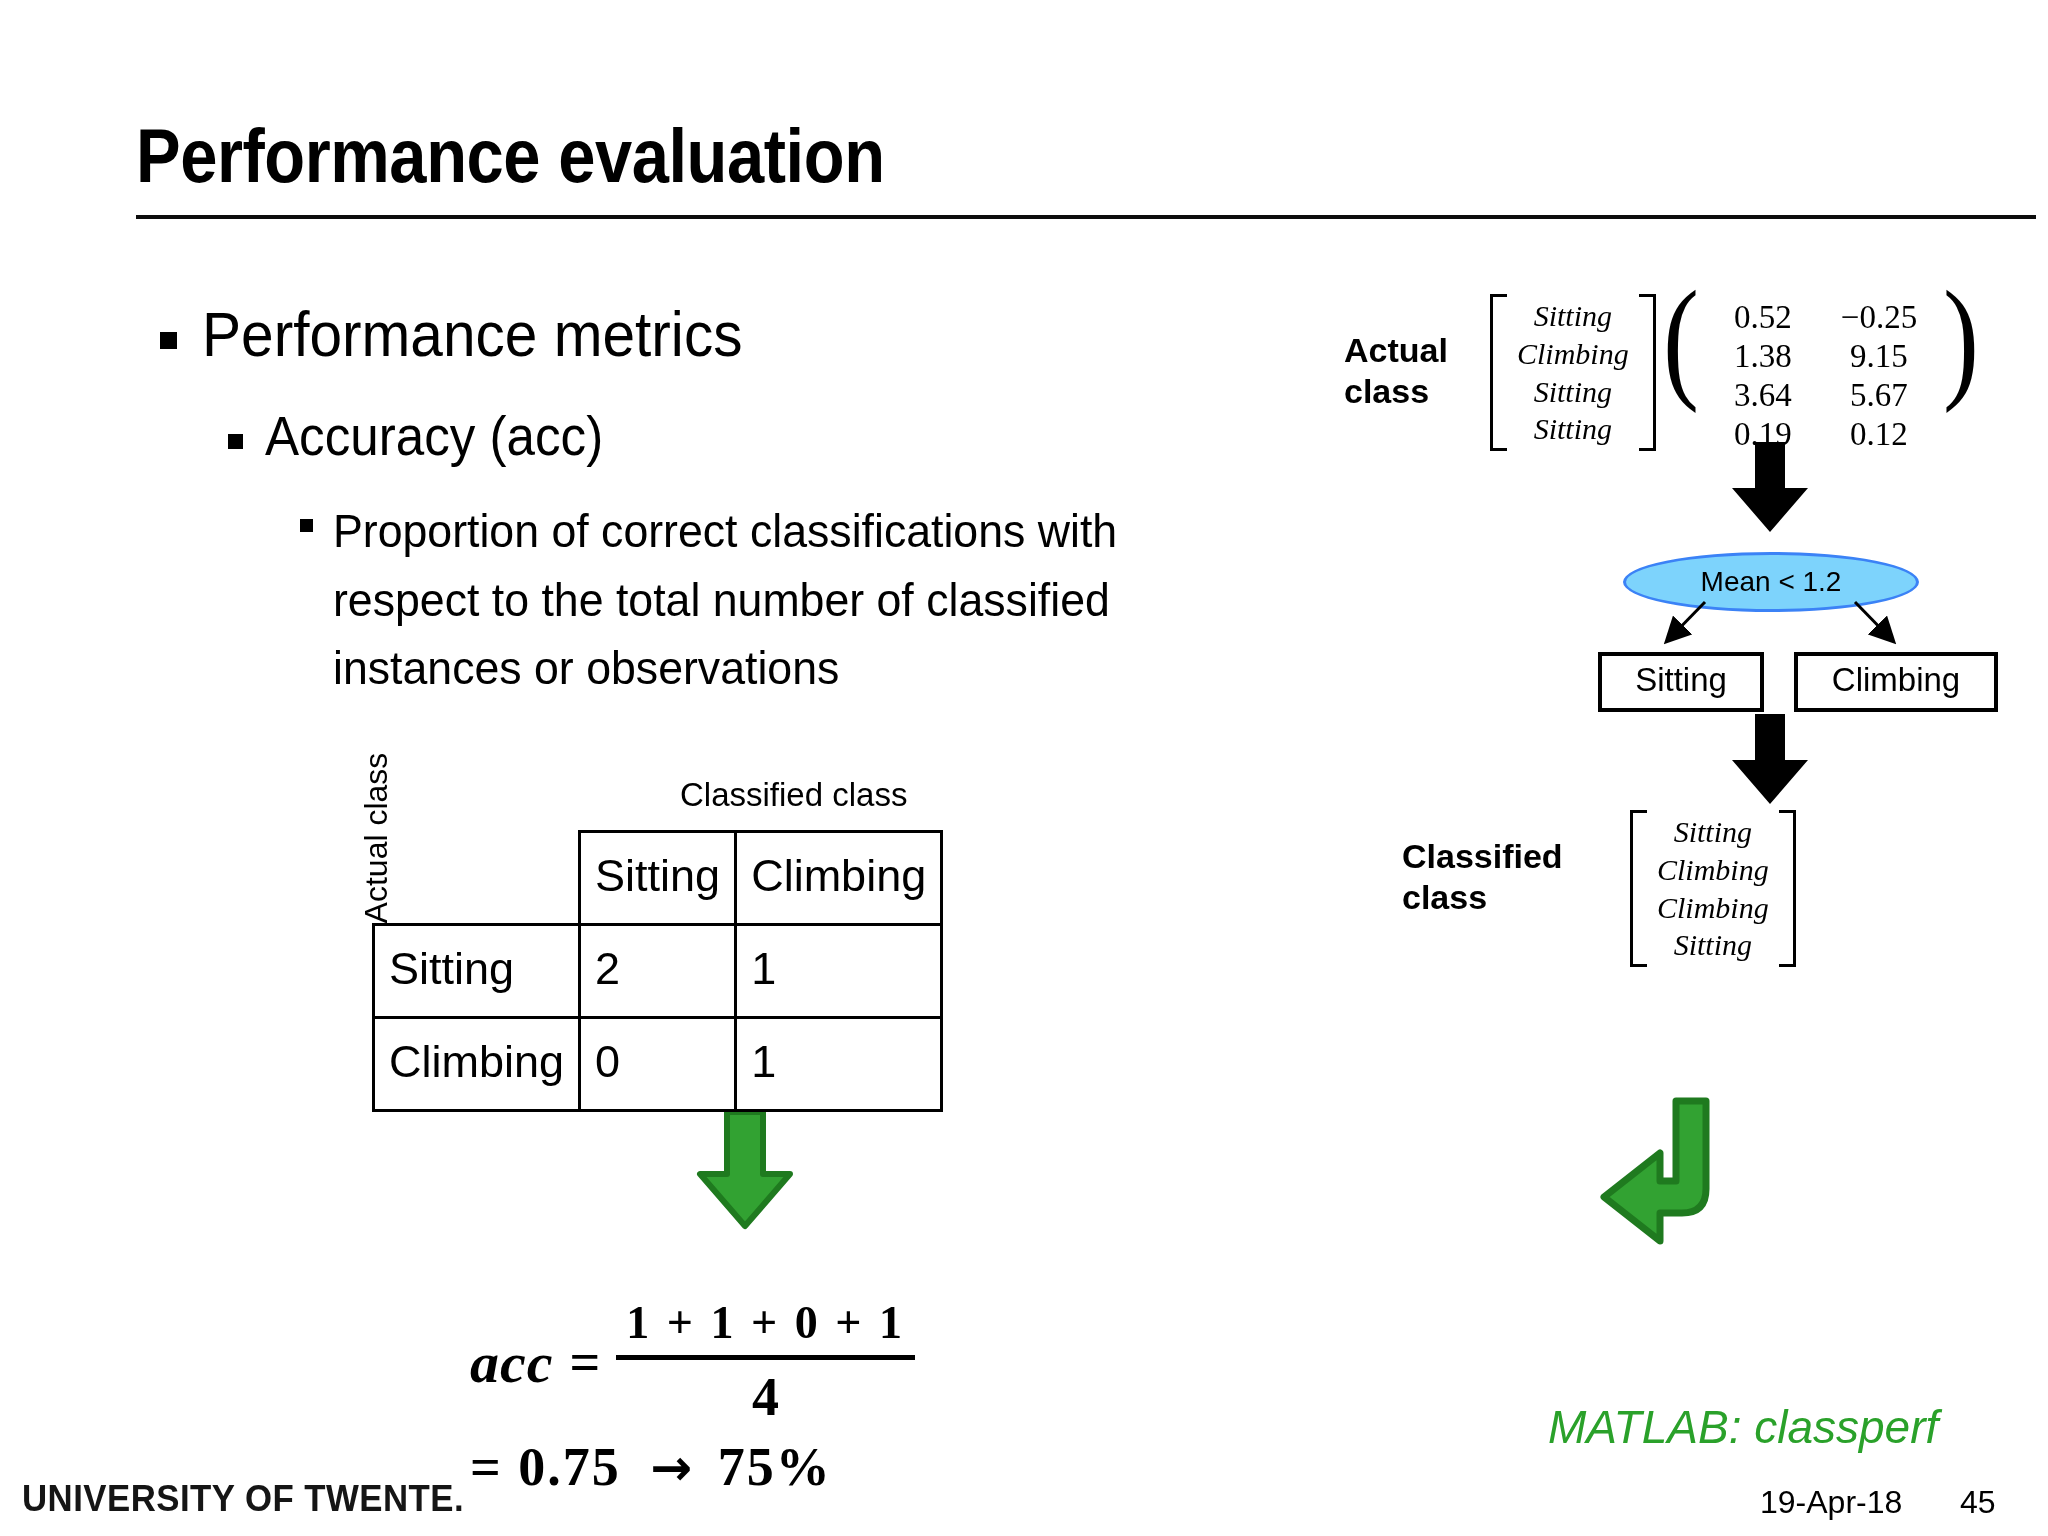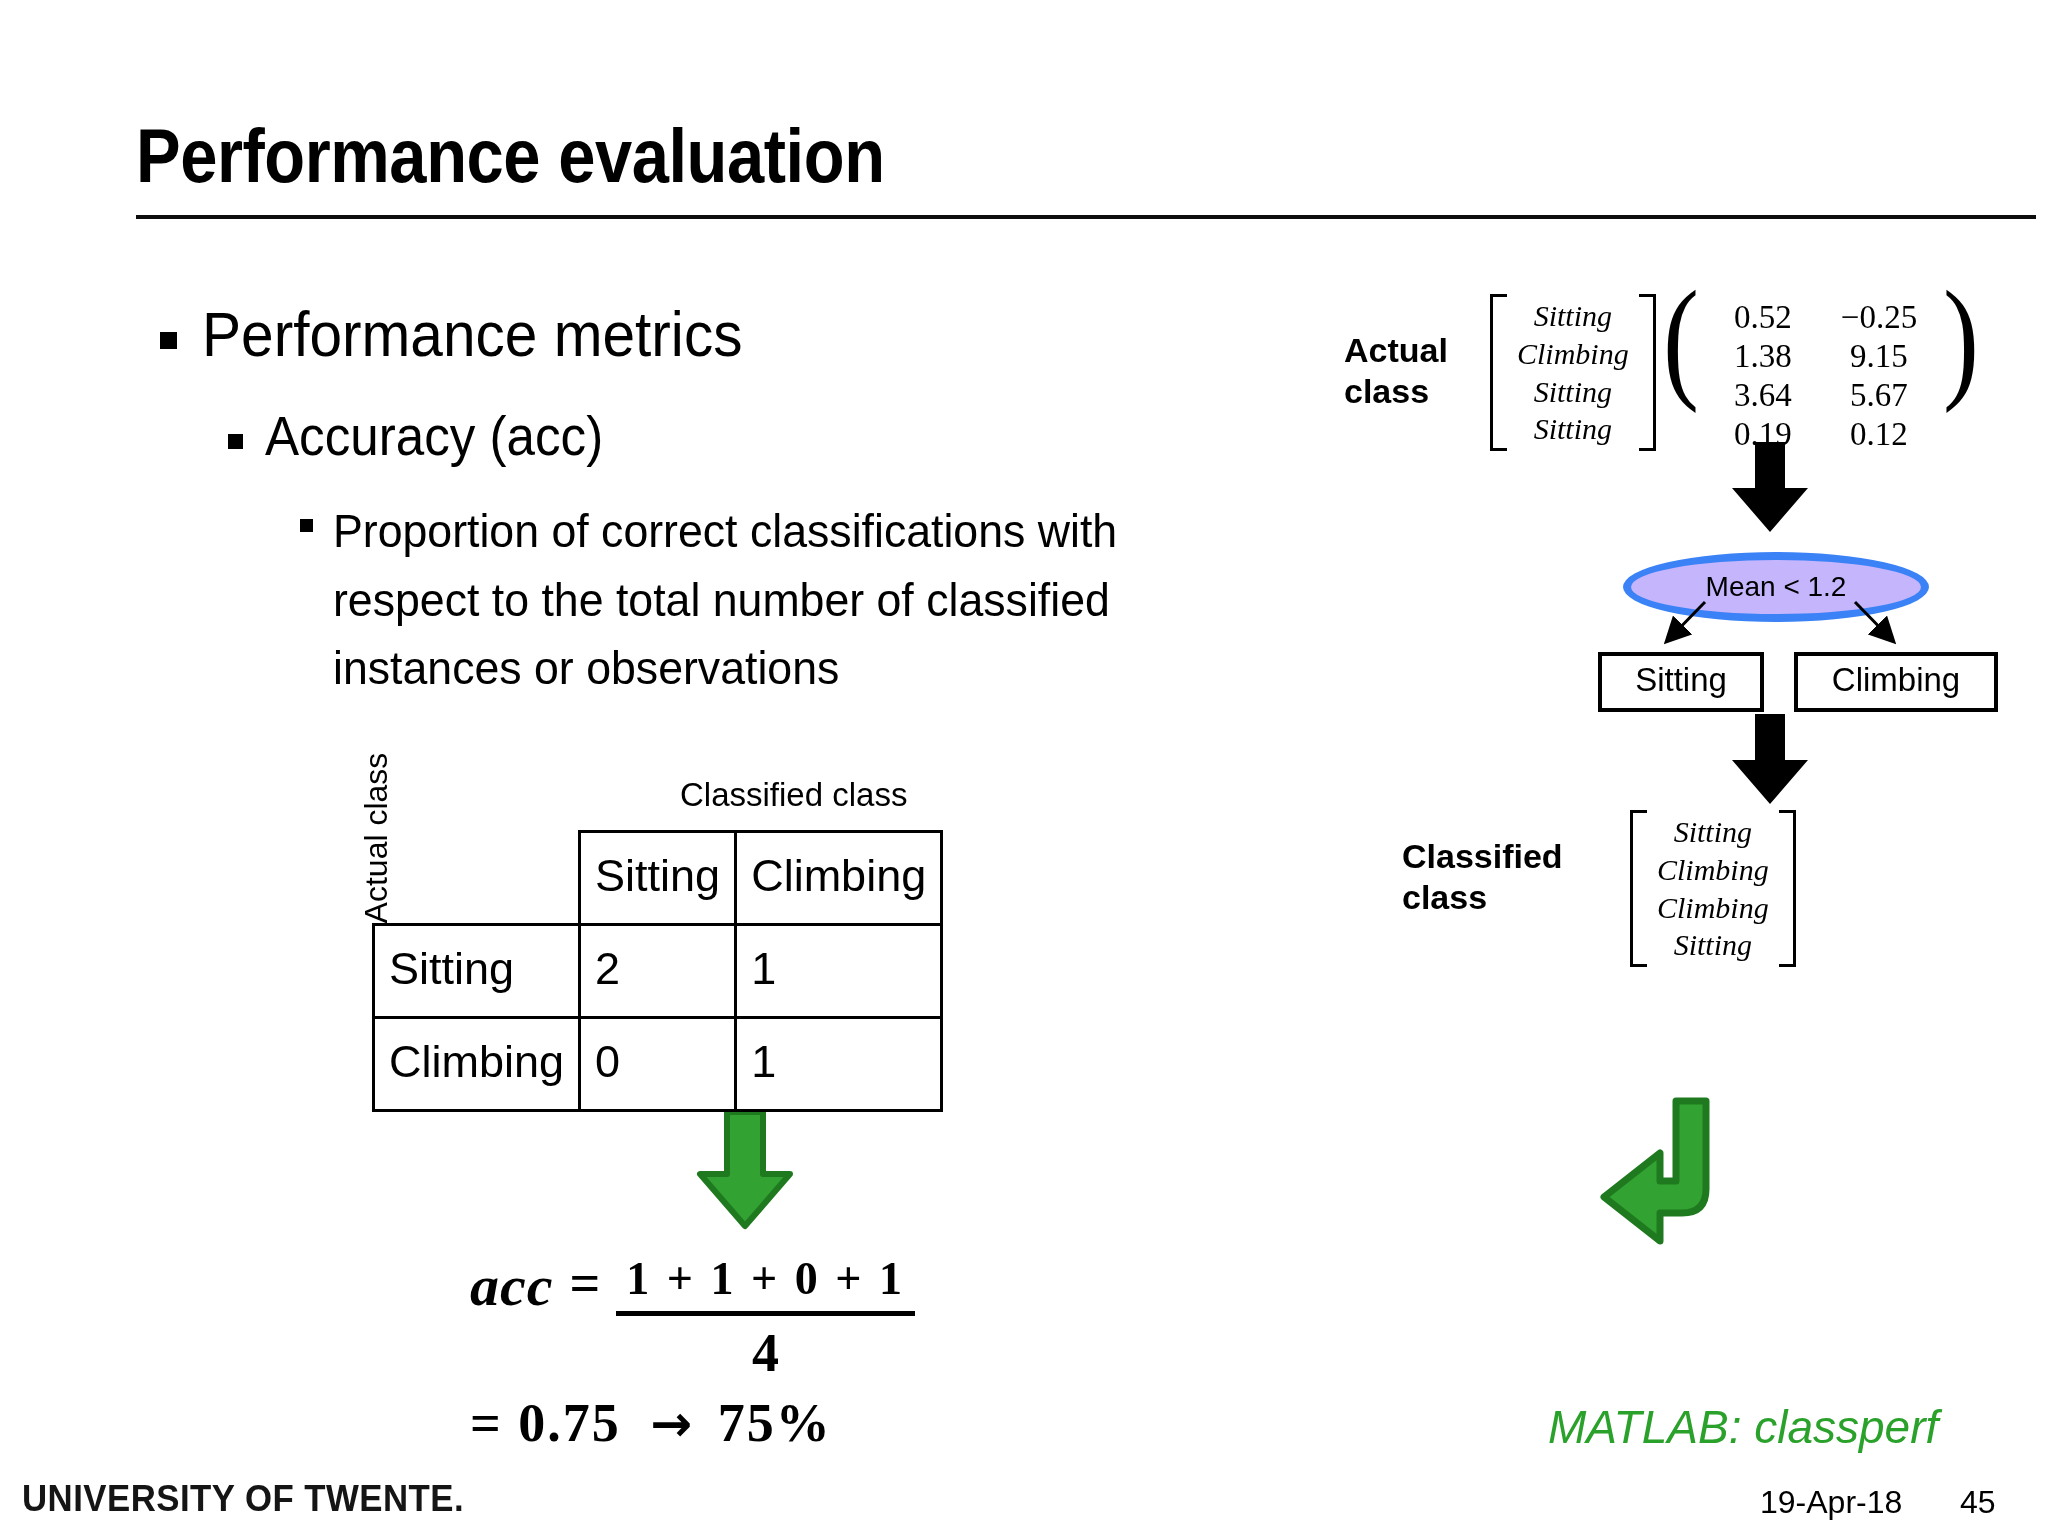--- a/index.html
+++ b/index.html
@@ -152,21 +152,22 @@
   }
   
   #formula {
     position: absolute;
     left: 470px;
     top: 1252px;
     color: #000000;
   }
   .frow1 {
     display: flex;
-    align-items: flex-start;
+    align-items: center;
+    margin-top: 44px;
   }
   .acc-lbl {
     font-family: "Liberation Serif", serif;
     font-style: italic;
     font-weight: bold;
     font-size: 58px;
     letter-spacing: 1px;
   }
   .eq {
     font-family: "Liberation Serif", serif;
@@ -262,23 +263,23 @@
   }
   .numrows .nr { display: flex; }
   .numrows .nr span { display: inline-block; width: 116px; text-align: center; }
 
   
   .blkarrow { position: absolute; }
 
   
   .ellipse {
     position: absolute;
-    border: 8px solid #3b82f6;
+    border: 3px solid #3b82f6;
     border-radius: 50%;
-    background: #c4b5fd;
+    background: #7dd3fc;
     display: flex;
     align-items: center;
     justify-content: center;
     font-size: 28px;
     color: #000;
   }
   .leafbox {
     position: absolute;
     border: 4px solid #000;
     background: #fff;

